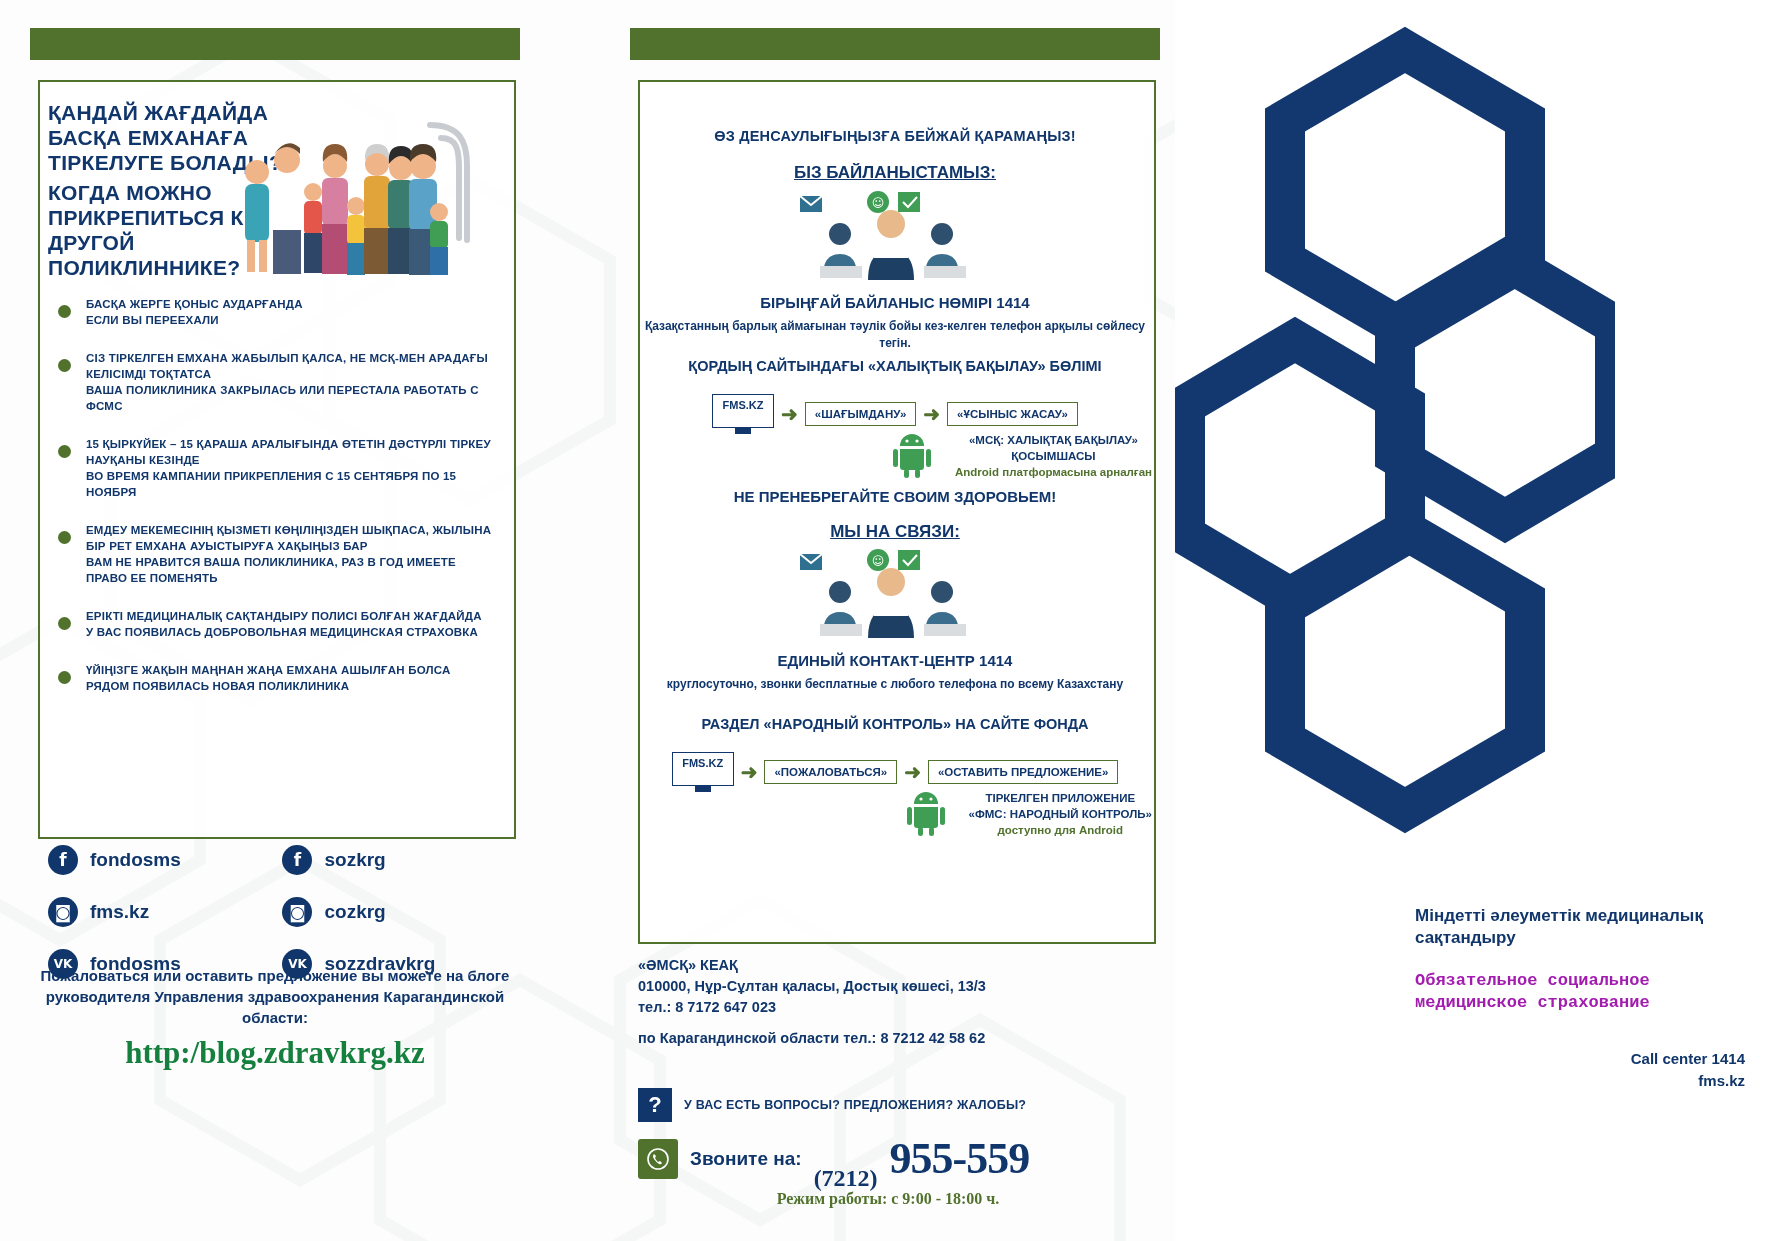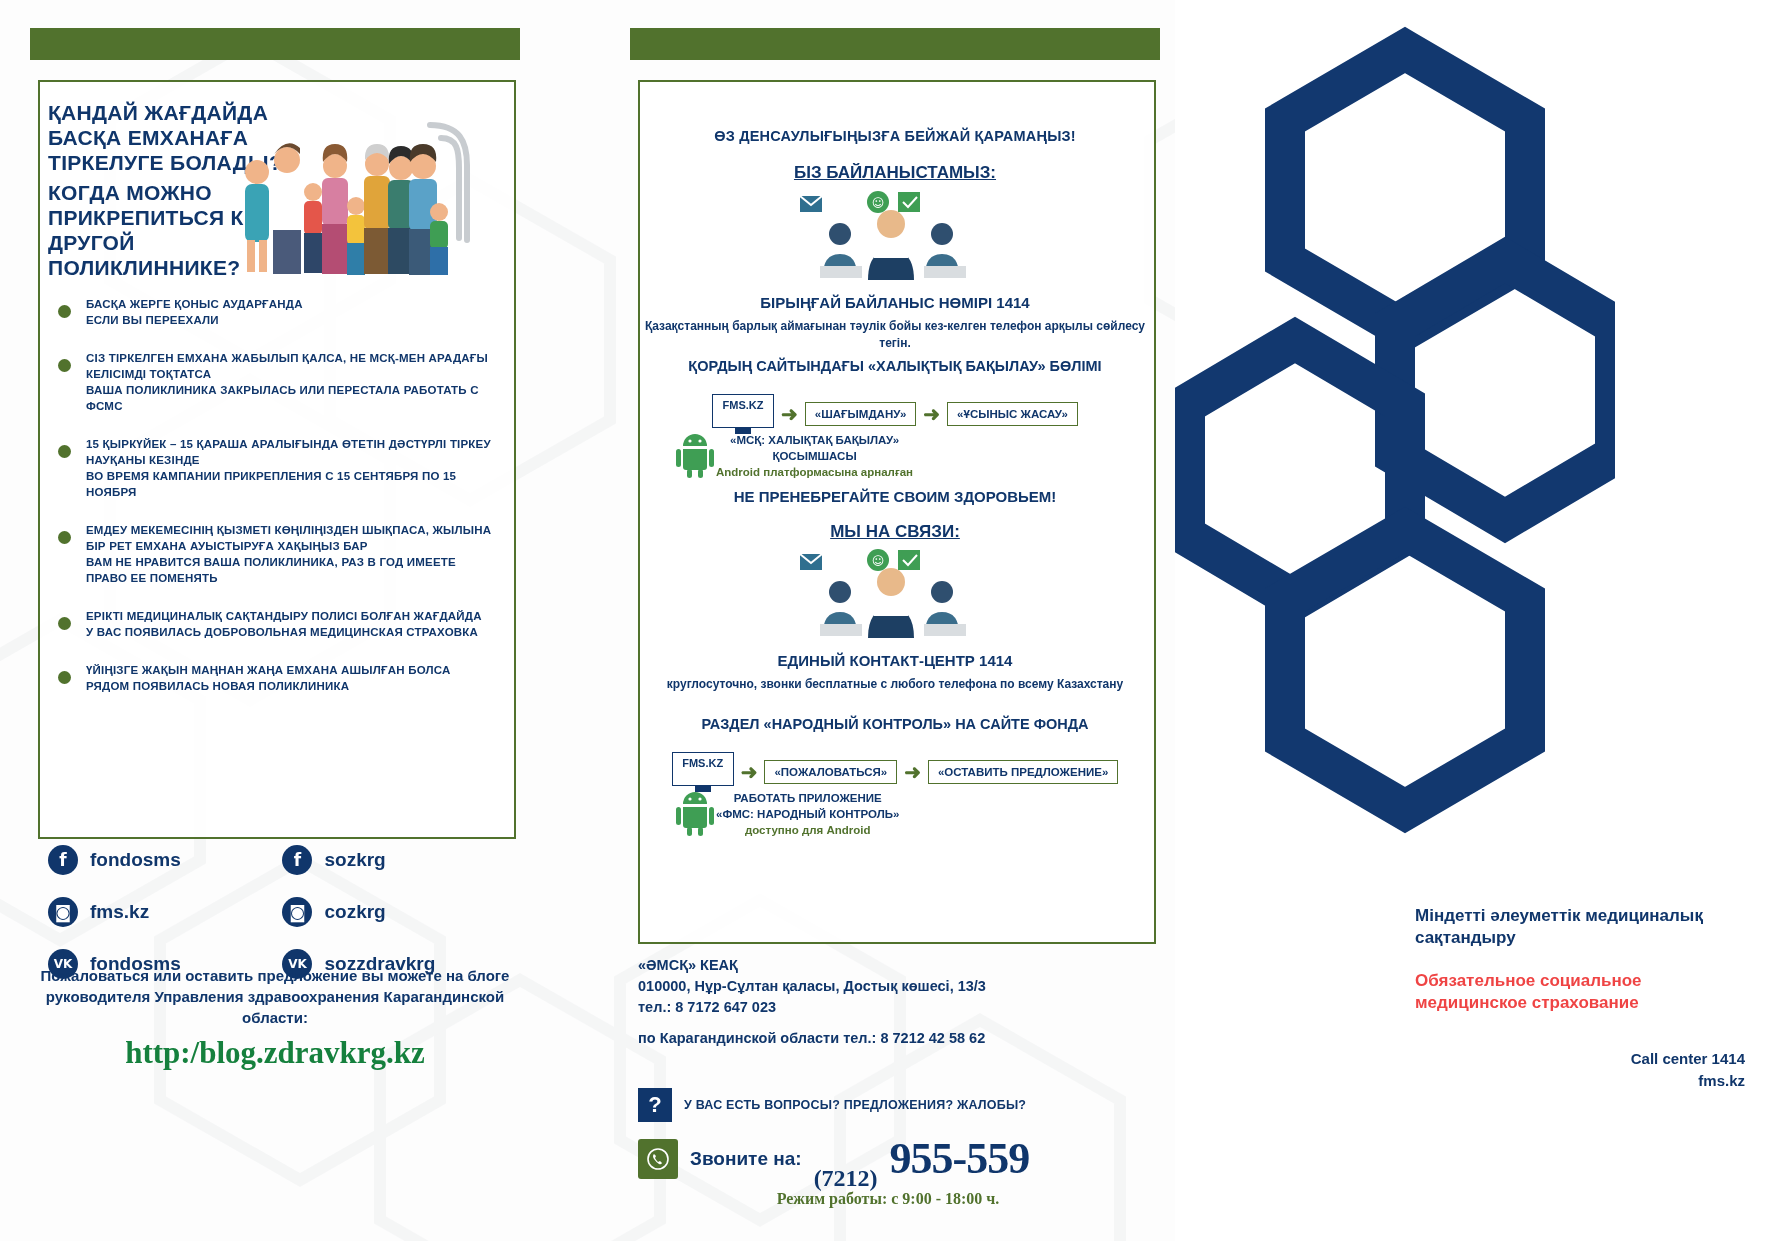--- a/index.html
+++ b/index.html
@@ -51,21 +51,21 @@
   .mid-sub{position:absolute;left:638px;top:318px;width:514px;text-align:center;font-size:12px;line-height:17px;color:#10366b;font-weight:bold;}
   .mid-h3{position:absolute;left:638px;top:358px;width:514px;text-align:center;font-size:14.5px;font-weight:bold;color:#10366b;}
 
   .flowrow{position:absolute;width:514px;display:flex;align-items:center;justify-content:center;gap:7px;}
   .fms-box{width:62px;height:34px;border:1.5px solid #10366b;color:#10366b;font-size:11px;font-weight:bold;display:flex;align-items:flex-start;justify-content:center;padding-top:4px;box-sizing:border-box;background:#fff;position:relative;}
   .monitor{display:flex;flex-direction:column;align-items:center;}
   .mon-stand{width:16px;height:6px;background:#10366b;}
   .arrow{color:#51722d;font-size:20px;font-weight:bold;line-height:1;}
   .tag{border:1.5px solid #51722d;color:#10366b;font-size:11.5px;font-weight:bold;padding:5px 9px;background:#fff;white-space:nowrap;}
 
-  .droid-block{position:absolute;width:514px;display:flex;align-items:center;justify-content:flex-start;gap:0;margin-left:36px;}
+  .droid-block{position:absolute;width:514px;display:flex;align-items:center;justify-content:flex-end;gap:22px;}
   .droid-txt{font-size:11.5px;line-height:16px;color:#10366b;font-weight:bold;text-align:center;}
 
   .mid-h1b{position:absolute;left:638px;top:488px;width:514px;text-align:center;font-size:15px;font-weight:bold;color:#10366b;}
   .mid-h2b{position:absolute;left:638px;top:522px;width:514px;text-align:center;font-size:17px;font-weight:bold;color:#10366b;text-decoration:underline;}
   .cc-art2{position:absolute;left:790px;top:548px;width:210px;height:90px;}
   .mid-numb{position:absolute;left:638px;top:652px;width:514px;text-align:center;font-size:15px;font-weight:bold;color:#10366b;}
   .mid-subb{position:absolute;left:638px;top:676px;width:514px;text-align:center;font-size:12px;line-height:17px;color:#10366b;font-weight:bold;}
   .mid-h3b{position:absolute;left:638px;top:716px;width:514px;text-align:center;font-size:14.5px;font-weight:bold;color:#10366b;}
 
   
@@ -77,21 +77,21 @@
   .call-ic{width:40px;height:40px;background:#51722d;color:#fff;display:flex;align-items:center;justify-content:center;font-size:20px;border-radius:3px;}
   .call-lbl{font-size:19px;font-weight:bold;color:#10366b;}
   .call-code{font-size:24px;font-weight:bold;color:#10366b;font-family:"Liberation Serif",serif;margin-top:40px;}
   .call-num{font-size:44px;font-weight:bold;color:#10366b;font-family:"Liberation Serif",serif;letter-spacing:-1px;}
   .hours{position:absolute;left:638px;top:1190px;width:500px;text-align:center;font-size:16px;font-weight:bold;color:#51722d;font-family:"Liberation Serif",serif;}
 
   
   .right-panel{position:absolute;left:1175px;top:0;width:597px;height:1241px;background:#fff;overflow:hidden;}
   .logo-big{position:absolute;left:1175px;top:10px;width:440px;height:840px;}
   .right-kz{position:absolute;left:1415px;top:905px;width:330px;font-size:17px;line-height:22px;font-weight:bold;color:#10366b;}
-  .right-ru{position:absolute;left:1415px;top:970px;width:330px;font-size:17px;line-height:22px;font-weight:bold;color:#ef4444;}
+  .right-ru{position:absolute;left:1415px;top:970px;width:330px;font-size:17px;line-height:22px;font-weight:bold;color:#a21caf;font-family:Liberation Mono, monospace;}
   .cc-right{position:absolute;left:1415px;top:1048px;width:330px;text-align:right;font-size:15px;font-weight:bold;color:#10366b;line-height:22px;}
   .fund-logo{position:absolute;left:1205px;top:1090px;display:flex;align-items:center;gap:16px;}
   .fund-txt{color:#fff;font-size:16px;line-height:21px;font-weight:bold;}
 </style>
 </head>
 <body>
 
 <div class="page">
 
   <svg class="hex-bg" viewBox="0 0 1772 1241" preserveAspectRatio="none">
@@ -330,21 +330,21 @@
         <rect x="2" y="16" width="5" height="18" rx="2.5"></rect>
         <rect x="35" y="16" width="5" height="18" rx="2.5"></rect>
         <rect x="13" y="36" width="5" height="9" rx="2.5"></rect>
         <rect x="24" y="36" width="5" height="9" rx="2.5"></rect>
         <path d="M9 13 a12 12 0 0 1 24 0z"></path>
       </g>
       <circle cx="16" cy="8" r="1.6" fill="#fff"></circle>
         <circle cx="26" cy="8" r="1.6" fill="#fff"></circle>
     </svg>
     <div class="droid-txt">
-      <div>РАБОТАТЬ ПРИЛОЖЕНИЕ</div>
+      <div>ТІРКЕЛГЕН ПРИЛОЖЕНИЕ</div>
       <div>«ФМС: НАРОДНЫЙ КОНТРОЛЬ»</div>
       <div style="color:#51722d">доступно для Android</div>
     </div>
   </div>
 
   <div class="addr">
     <div>«ӘМСҚ» КЕАҚ</div>
     <div>010000, Нұр-Сұлтан қаласы, Достық көшесі, 13/3</div>
     <div>тел.: 8 7172 647 023</div>
     <div style="height:10px"></div>

